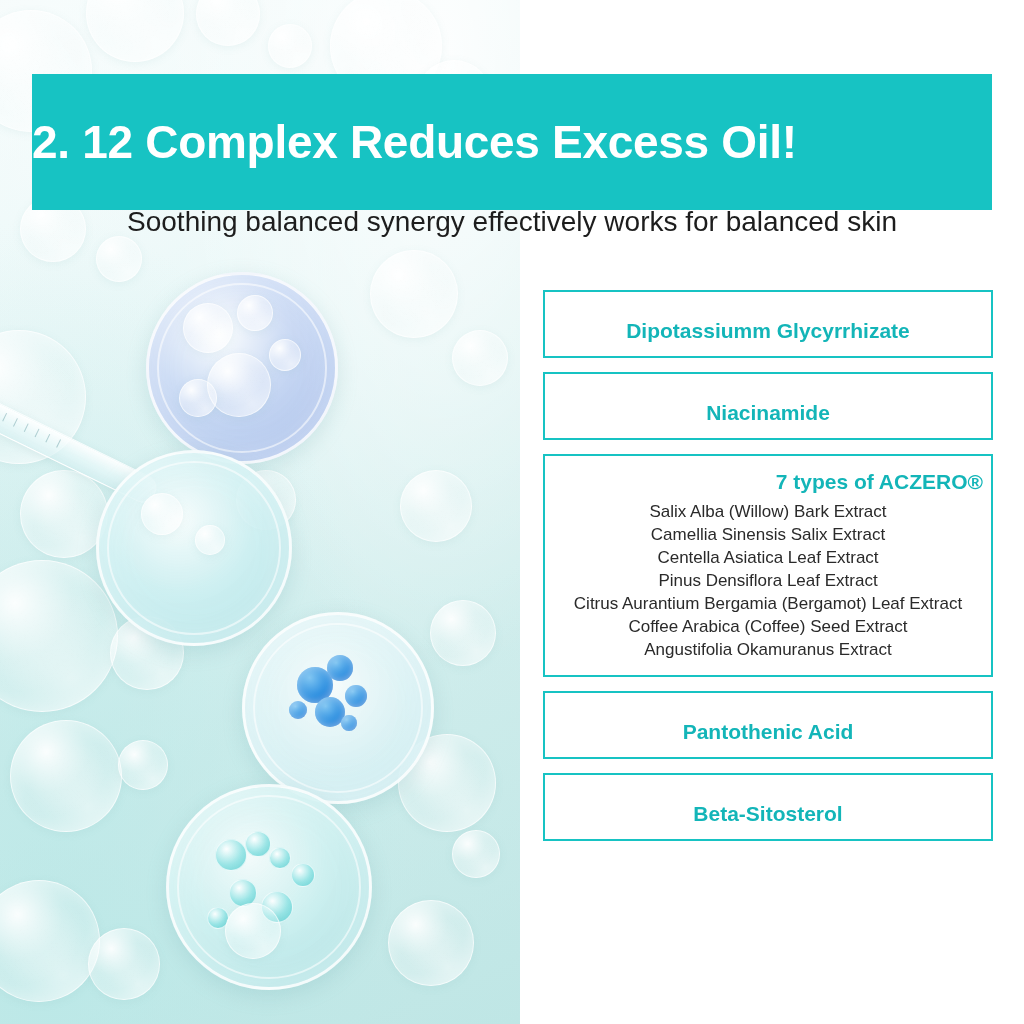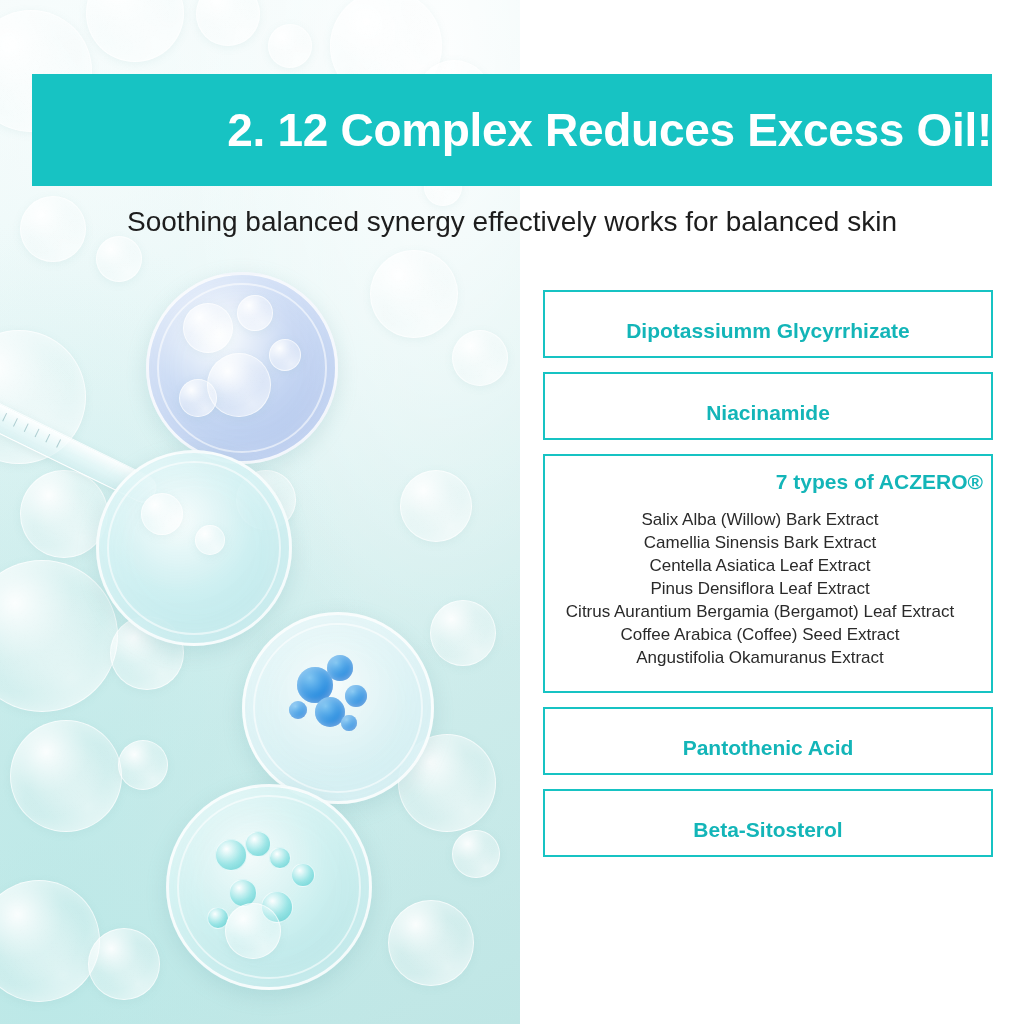--- a/index.html
+++ b/index.html
@@ -116,25 +116,25 @@
     width: 1px; height: 9px;
     background: rgba(120,170,175,0.55);
   }
 
   
   .title-bar {
     position: absolute;
     left: 32px;
     top: 74px;
     width: 960px;
-    height: 112px;
+    height: 136px;
     background: #17c3c3;
     display: flex;
     align-items: center;
-    justify-content: flex-end;
+    justify-content: flex-start;
   }
   .title-bar .title-text {
     color: #ffffff;
     font-size: 46px;
     font-weight: bold;
     letter-spacing: -0.3px;
     white-space: nowrap;
   }
 
   
@@ -185,21 +185,21 @@
   }
   .card-list .list-title {
     color: #13b5b8;
     font-size: 21px;
     font-weight: bold;
     margin-bottom: 6px;
     text-align: center;
   }
   .card-list ul {
     list-style: none;
-    margin: 8px;
+    margin: 0;
     padding: 0;
     width: 100%;
   }
   .card-list li {
     color: #2a2a2a;
     font-size: 17px;
     line-height: 23px;
     text-align: center;
     white-space: nowrap;
   }
@@ -300,21 +300,21 @@
 
     <div class="card card-simple">
       <div class="label">Niacinamide</div>
     </div>
 
 
     <div class="card card-list">
       <div class="list-title">7 types of ACZERO®</div>
       <ul>
         <li>Salix Alba (Willow) Bark Extract</li>
-        <li>Camellia Sinensis Bark Extract</li>
+        <li>Camellia Sinensis Salix Extract</li>
         <li>Centella Asiatica Leaf Extract</li>
         <li>Pinus Densiflora Leaf Extract</li>
         <li>Citrus Aurantium Bergamia (Bergamot) Leaf Extract</li>
         <li>Coffee Arabica (Coffee) Seed Extract</li>
         <li>Angustifolia Okamuranus Extract</li>
       </ul>
     </div>
 
     <div class="card card-simple">
       <div class="label">Pantothenic Acid</div>

